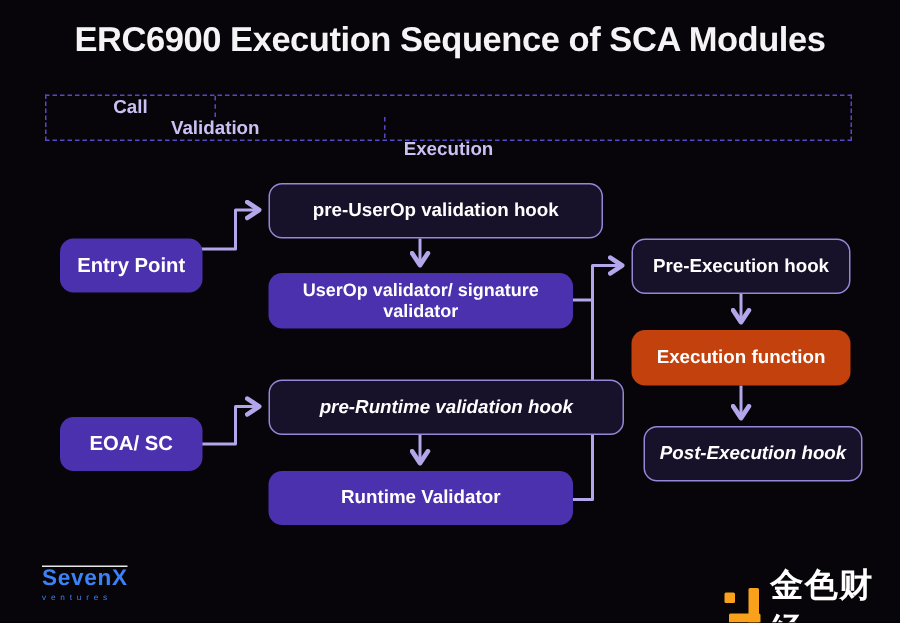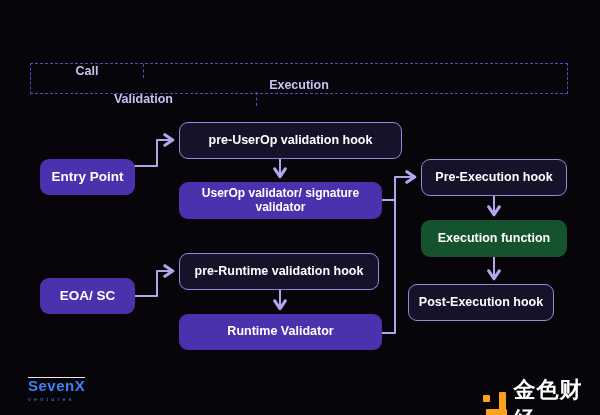--- a/index.html
+++ b/index.html
@@ -26,54 +26,55 @@
   .lane.call{width:113px;}
   .lane.validation{width:226px;}
   .lane.execution{flex:1;}
   
   .node{
     position:absolute;box-sizing:border-box;border-radius:9px;
     display:flex;align-items:center;justify-content:center;text-align:center;
     color:#ffffff;font-weight:bold;font-size:12.5px;line-height:1.1;padding:2px 6px;
   }
   .filled{background:#4c31ae;}
-  .bright{background:#14532d;}
+  .bright{background:#c2410c;}
   .outlined{background:#171129;border:1.5px solid #9488d8;}
   .n-entry{left:40px;top:148px;width:95px;height:36px;font-size:13.5px;margin-top:11px;}
   .n-preuserop{left:179px;top:122px;width:223px;height:37px;}
   .n-userop{left:179px;top:182px;width:203px;height:37px;font-size:12px;}
-  .n-preruntime{left:179px;top:253px;width:200px;height:37px;}
+  .n-preruntime{left:179px;top:253px;width:237px;height:37px;font-style:italic;}
   .n-runtime{left:179px;top:314px;width:203px;height:36px;}
   .n-eoa{left:40px;top:278px;width:95px;height:36px;font-size:13.5px;}
   .n-preexec{left:421px;top:159px;width:146px;height:37px;}
   .n-execfn{left:421px;top:220px;width:146px;height:37px;}
-  .n-postexec{left:408px;top:284px;width:146px;height:37px;}
+  .n-postexec{left:429px;top:284px;width:146px;height:37px;font-style:italic;}
   svg.wires{position:absolute;left:0;top:0;pointer-events:none;}
   
   .sevenx{position:absolute;left:28px;top:377px;color:#3b82f6;}
   .sevenx .name{font-size:15px;font-weight:bold;letter-spacing:0.5px;border-top:1.5px solid #e9e9e9;padding-top:0px;display:inline-block;line-height:1.05;}
   .sevenx .sub{font-size:5.5px;letter-spacing:3.2px;margin-top:1px;}
   .jinse{position:absolute;left:483px;top:375px;display:flex;align-items:center;gap:8px;}
   .jicon{position:relative;width:24px;height:26px;}
   .jicon i{position:absolute;background:#f9a11b;border-radius:1px;}
   .jicon .sq{left:0;top:3px;width:7px;height:7px;}
   .jicon .vbar{right:0;top:0;width:7px;height:24px;}
   .jicon .hbar{left:3px;bottom:2px;width:21px;height:7px;}
   .jinse .name{color:#ffffff;font-size:22px;font-weight:bold;letter-spacing:1px;}
 </style>
 </head>
 <body>
 
 <div class="stage">
 
+  <div class="title">ERC6900 Execution Sequence of SCA Modules</div>
 
   <div class="lanes">
     <div class="lane call div">Call</div>
+    <div class="lane validation div">Validation</div>
     <div class="lane execution">Execution</div>
-    <div class="lane validation div">Validation</div>
   </div>
 
   <svg class="wires" width="600" height="415" viewBox="0 0 600 415">
     <defs>
       <marker id="chev" viewBox="0 0 8 8" refX="4.5" refY="4" markerWidth="7" markerHeight="7" orient="auto">
         <path d="M1,1 L5.5,4 L1,7" fill="none" stroke="#b4a6ea" stroke-width="1.8" stroke-linecap="round" stroke-linejoin="round"></path>
       </marker>
     </defs>
     <g fill="none" stroke="#b4a6ea" stroke-width="2" stroke-linejoin="round" stroke-linecap="square">
       <path d="M135,166 H157 V140 H171" marker-end="url(#chev)"></path>

